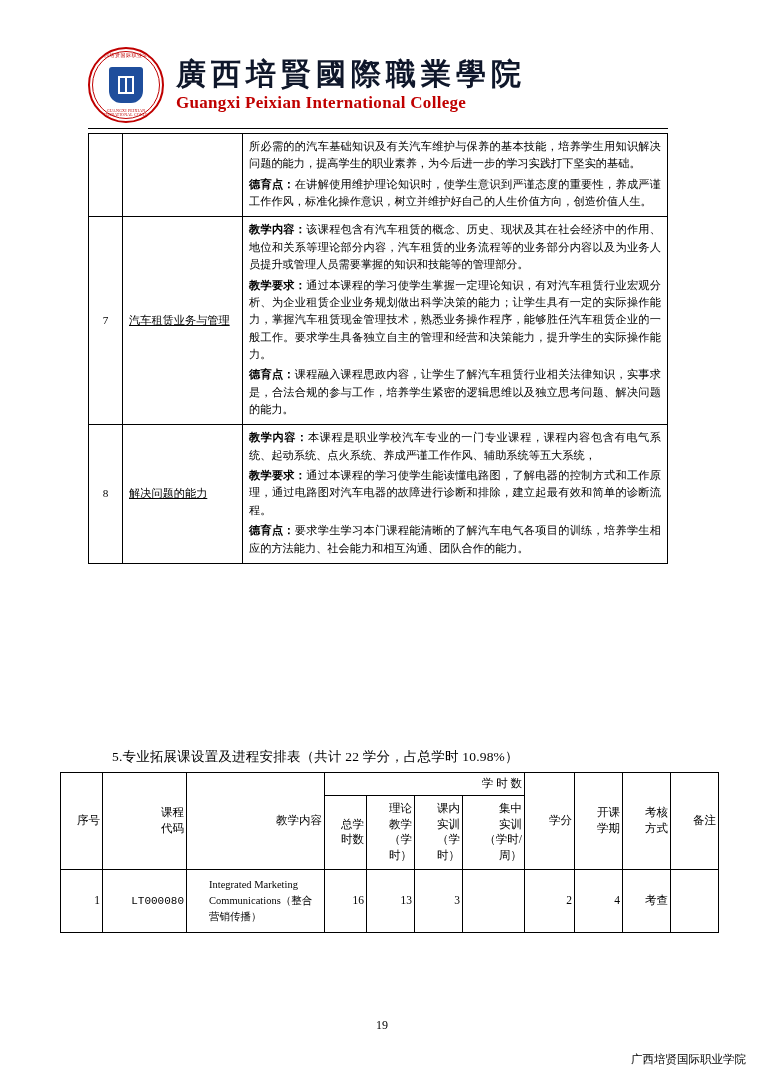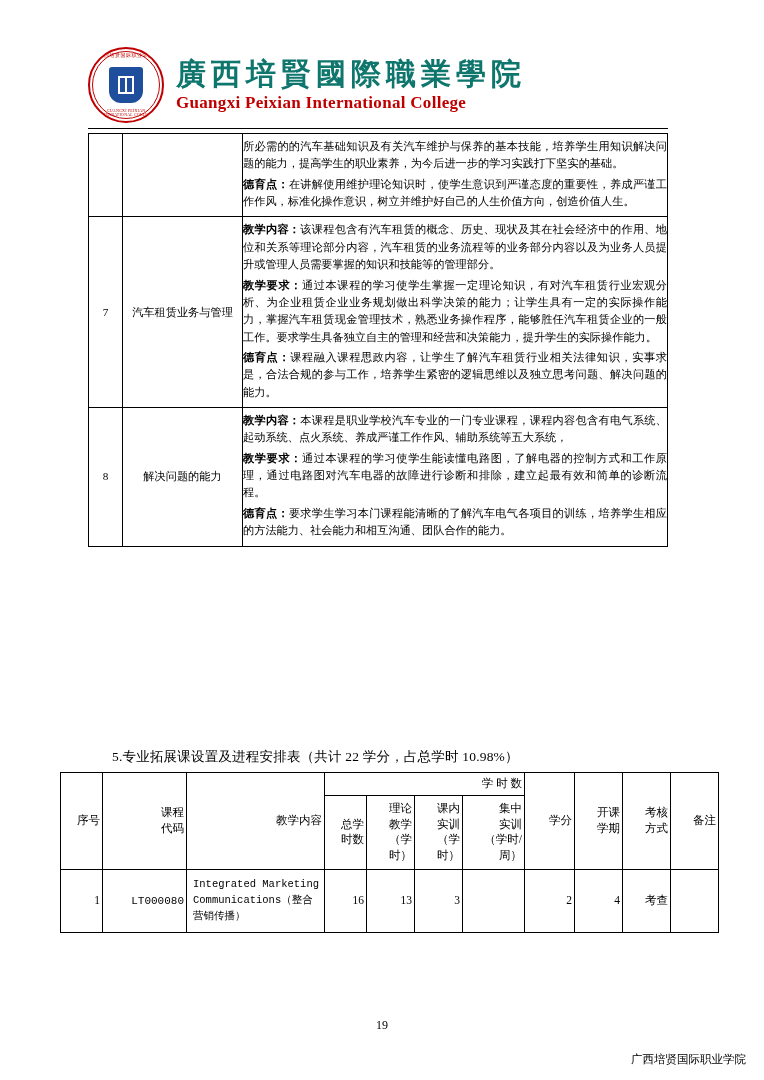--- a/index.html
+++ b/index.html
@@ -99,21 +99,21 @@
     background: #ffffff;
   }
   .title-block {
     margin-left: 12px;
     display: flex;
     flex-direction: column;
     justify-content: center;
   }
   .title-cn {
     font-size: 30px;
-    color: #0f766e;
+    color: #0f172a;
     font-weight: bold;
     letter-spacing: 5px;
     line-height: 1.15;
     font-family: "Liberation Serif", "DejaVu Serif", serif;
   }
   .title-en {
     font-size: 17px;
     color: #c00000;
     font-weight: bold;
     letter-spacing: 0.3px;
@@ -137,32 +137,33 @@
   .course-table {
     position: absolute;
     left: 88px;
     top: 133px;
     width: 580px;
     table-layout: fixed;
     font-size: 11.2px;
   }
   .course-table td {
     border: 1px solid #000;
-    padding: 4px 0;
+    padding: 4px 6px;
     vertical-align: middle;
     line-height: 1.55;
   }
   .course-table td.num {
     width: 34px;
     text-align: center;
     font-family: "Liberation Serif", "DejaVu Serif", serif;
   }
   .course-table td.cname {
     width: 120px;
-    text-align: center;
+    text-align: left;
+    text-decoration: underline;
   }
   .course-table td.desc {
     text-align: justify;
     vertical-align: top;
   }
   .para {
     margin: 0 0 2px 0;
     text-indent: 0;
   }
   .para + .para {
@@ -197,22 +198,22 @@
     line-height: 1.35;
   }
   .ext-table .hdr-tall {
     height: 92px;
   }
   .ext-table .row-data td {
     height: 58px;
   }
   .ext-table td.course-name {
     text-align: left;
-    padding-left: 6px;
-    font-family: Liberation Mono, monospace;
+    padding-left: 22px;
+    font-family: Liberation Serif, serif;
     font-size: 10.5px;
     line-height: 1.5;
   }
   .ext-table td.code {
     font-family: "Liberation Mono", "DejaVu Sans Mono", monospace;
     font-size: 11px;
     padding-left: 8px;
   }
 
   

